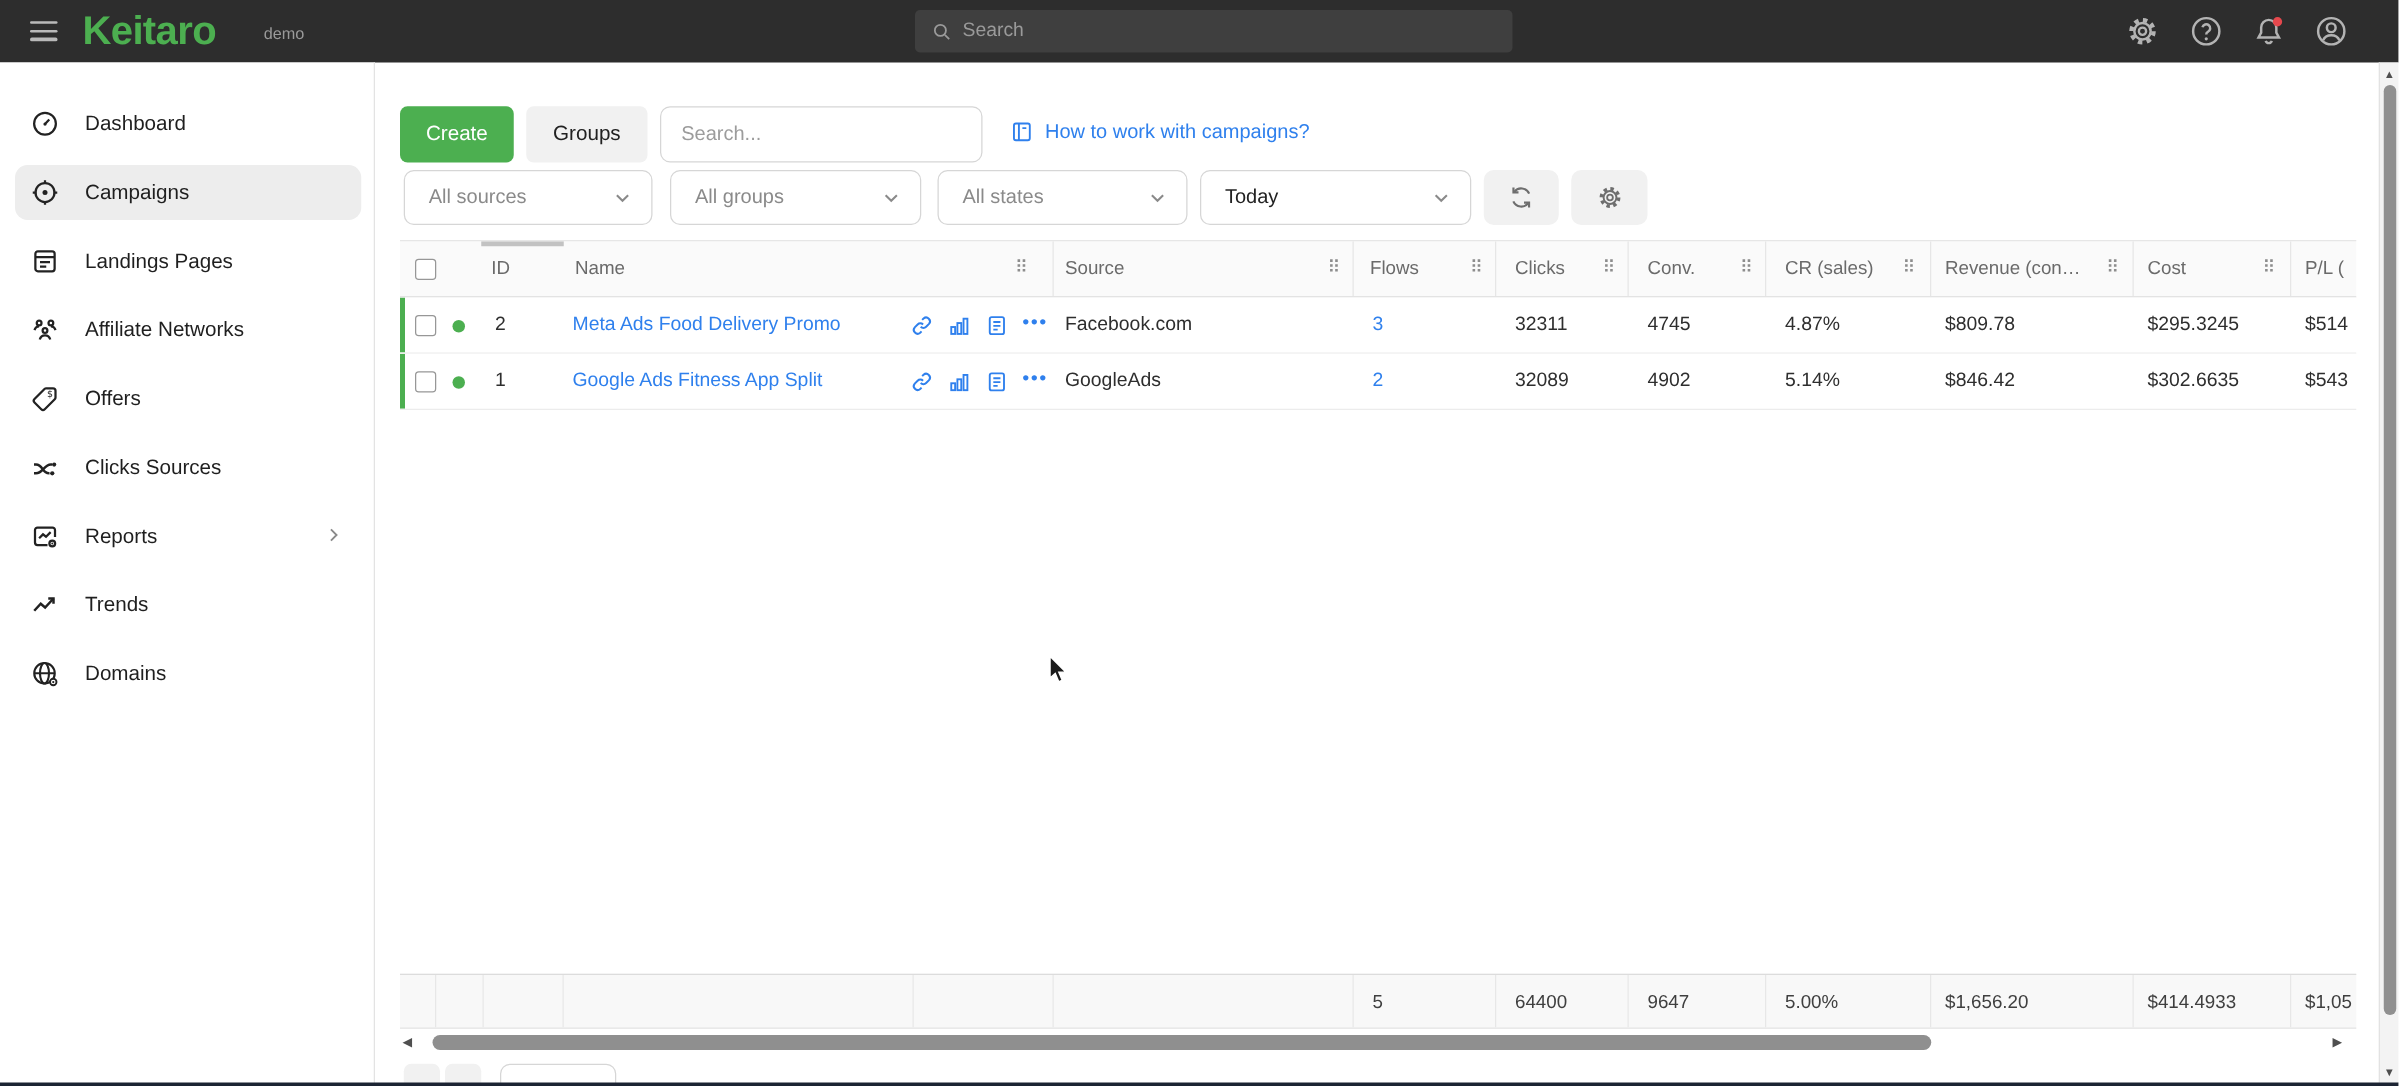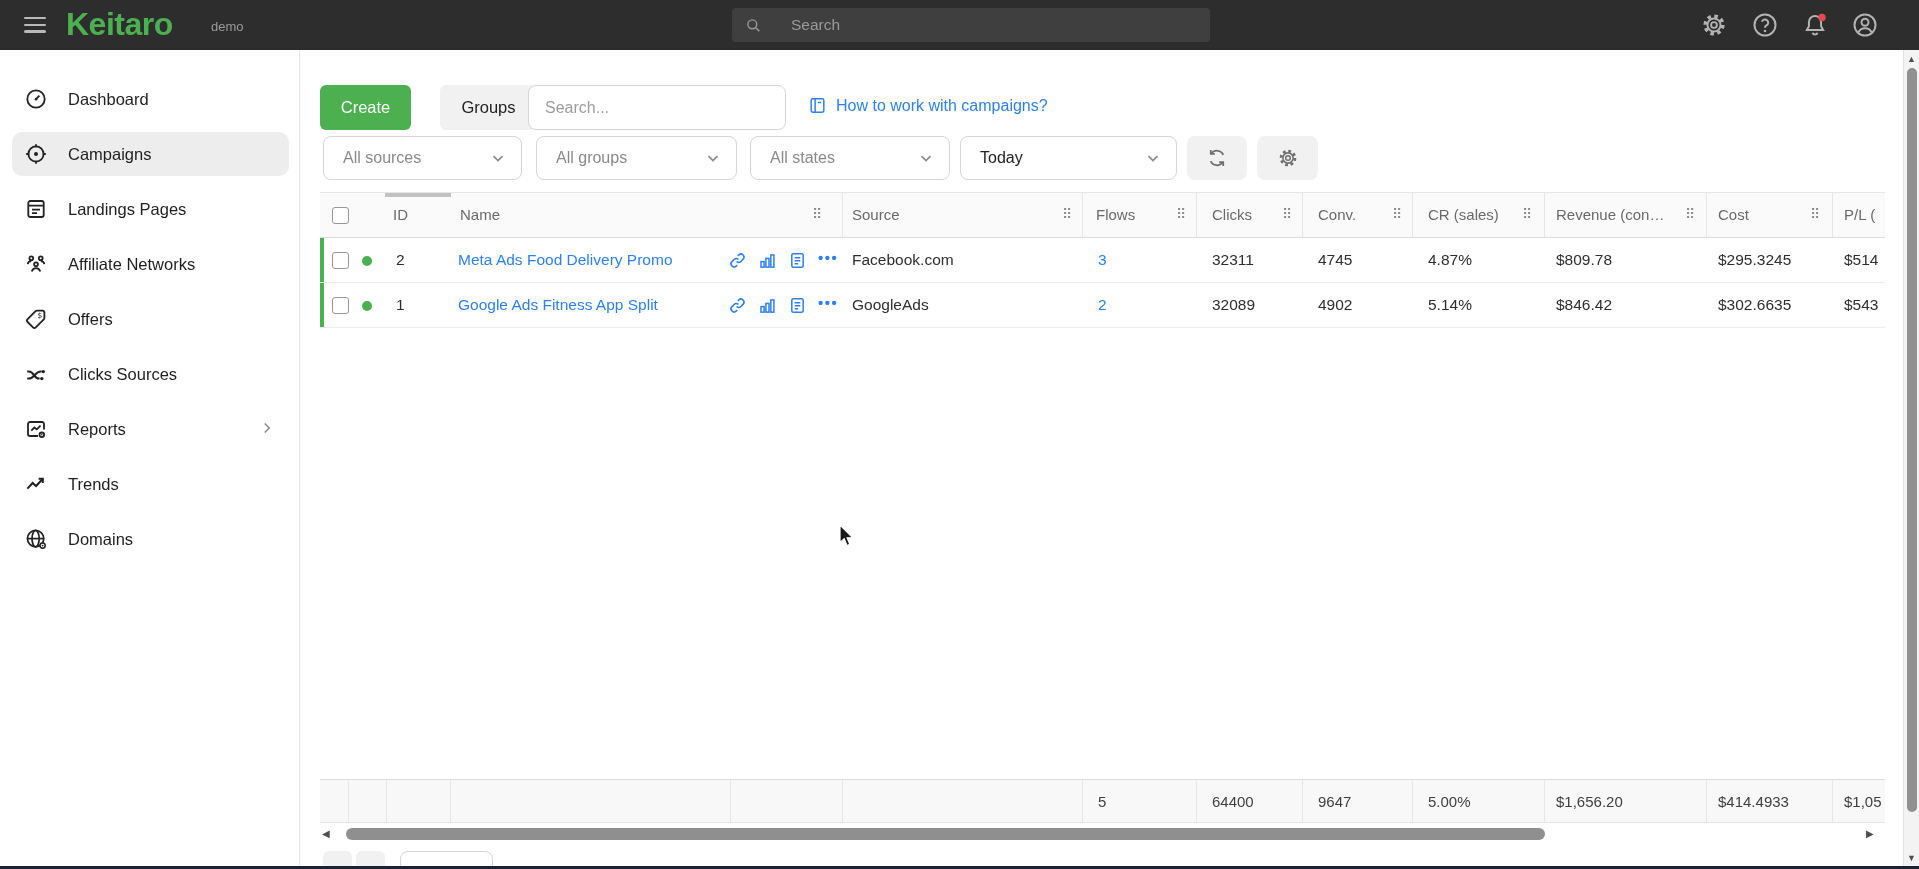--- a/index.html
+++ b/index.html
@@ -10,37 +10,37 @@
   }
 
   
   .topbar { position:absolute; left:0; top:0; width:1919px; height:50px; background:#2d2d2d; }
   .burger { position:absolute; left:24px; top:17px; width:22px; height:16px; cursor:pointer; }
   .burger span { display:block; height:2.4px; background:#b9b9b9; border-radius:2px; margin-bottom:4.2px; }
   .logo { position:absolute; left:66px; top:6px; font-size:32px; font-weight:700; color:#4CAF50; letter-spacing:-0.5px; }
   .logo-badge { position:absolute; left:211px; top:19px; font-size:13px; color:#9a9a9a; }
   .top-search { position:absolute; left:732px; top:8px; width:478px; height:34px; background:#3f3f3f; border-radius:4px; display:flex; align-items:center; padding-left:12px; }
   .top-search svg { width:19px; height:19px; stroke:#9a9a9a; }
-  .top-search input { background:transparent; border:none; outline:none; color:#d6d6d6; font-size:15.5px; margin-left:28px; width:400px; font-family:"Liberation Sans",sans-serif; }
+  .top-search input { background:transparent; border:none; outline:none; color:#d6d6d6; font-size:15.5px; margin-left:7px; width:400px; font-family:"Liberation Sans",sans-serif; }
   .top-search input::placeholder { color:#9a9a9a; }
   .top-ic { position:absolute; top:11px; width:28px; height:28px; color:#b3b3b3; cursor:pointer; }
   .top-ic svg { width:28px; height:28px; }
 
   
   .sidebar { position:absolute; left:0; top:50px; width:300px; height:819px; background:#fff; border-right:1px solid #e3e3e3; }
   .nav-active-pill { position:absolute; left:12px; top:82px; width:277px; height:44px; background:#ededed; border-radius:10px; }
   .nav-item { position:absolute; left:0; width:280px; height:44px; cursor:pointer; }
   .nav-ic { position:absolute; left:24px; top:10px; width:24px; height:24px; color:#222; }
   .nav-ic svg { width:24px; height:24px; }
   .nav-label { position:absolute; left:68px; top:10px; font-size:16.5px; color:#1f1f1f; line-height:24px; white-space:nowrap; }
   .nav-chev { position:absolute; left:258px; top:12px; width:18px; height:18px; color:#8a8a8a; }
 
   
   .btn-create { position:absolute; left:320px; top:85px; width:91px; height:45px; background:#4CAF50; color:#fff; border:none; border-radius:6px; font-size:16.5px; font-family:"Liberation Sans",sans-serif; cursor:pointer; }
-  .btn-groups { position:absolute; left:440px; top:85px; width:97px; height:45px; background:#f1f1f1; color:#222; border:none; border-radius:6px; font-size:16.5px; font-family:"Liberation Sans",sans-serif; cursor:pointer; }
+  .btn-groups { position:absolute; left:421px; top:85px; width:97px; height:45px; background:#f1f1f1; color:#222; border:none; border-radius:6px; font-size:16.5px; font-family:"Liberation Sans",sans-serif; cursor:pointer; }
   .inp-search { position:absolute; left:528px; top:85px; width:258px; height:45px; border:1px solid #d6d6d6; border-radius:8px; padding-left:16px; font-size:16px; color:#333; outline:none; font-family:"Liberation Sans",sans-serif; }
   .inp-search::placeholder { color:#9c9c9c; }
   .help-link { position:absolute; left:808px; top:96px; display:flex; align-items:flex-end; gap:9px; color:#2f80ed; font-size:16px; cursor:pointer; text-decoration:none; }
   .help-link svg { width:19px; height:19px; }
 
   
   .sel { position:absolute; top:136px; height:44px; background:#fff; border:1px solid #d6d6d6; border-radius:8px; display:flex; align-items:center; justify-content:space-between; padding:0 14px 0 19px; font-size:16px; color:#8a8a8a; cursor:pointer; }
   .sel.dark { color:#222; }
   .sel svg { width:18px; height:18px; color:#8a8a8a; }
   .icon-btn { position:absolute; top:136px; height:44px; background:#f1f1f1; border:none; border-radius:8px; color:#6e6e6e; cursor:pointer; display:flex; align-items:center; justify-content:center; }

